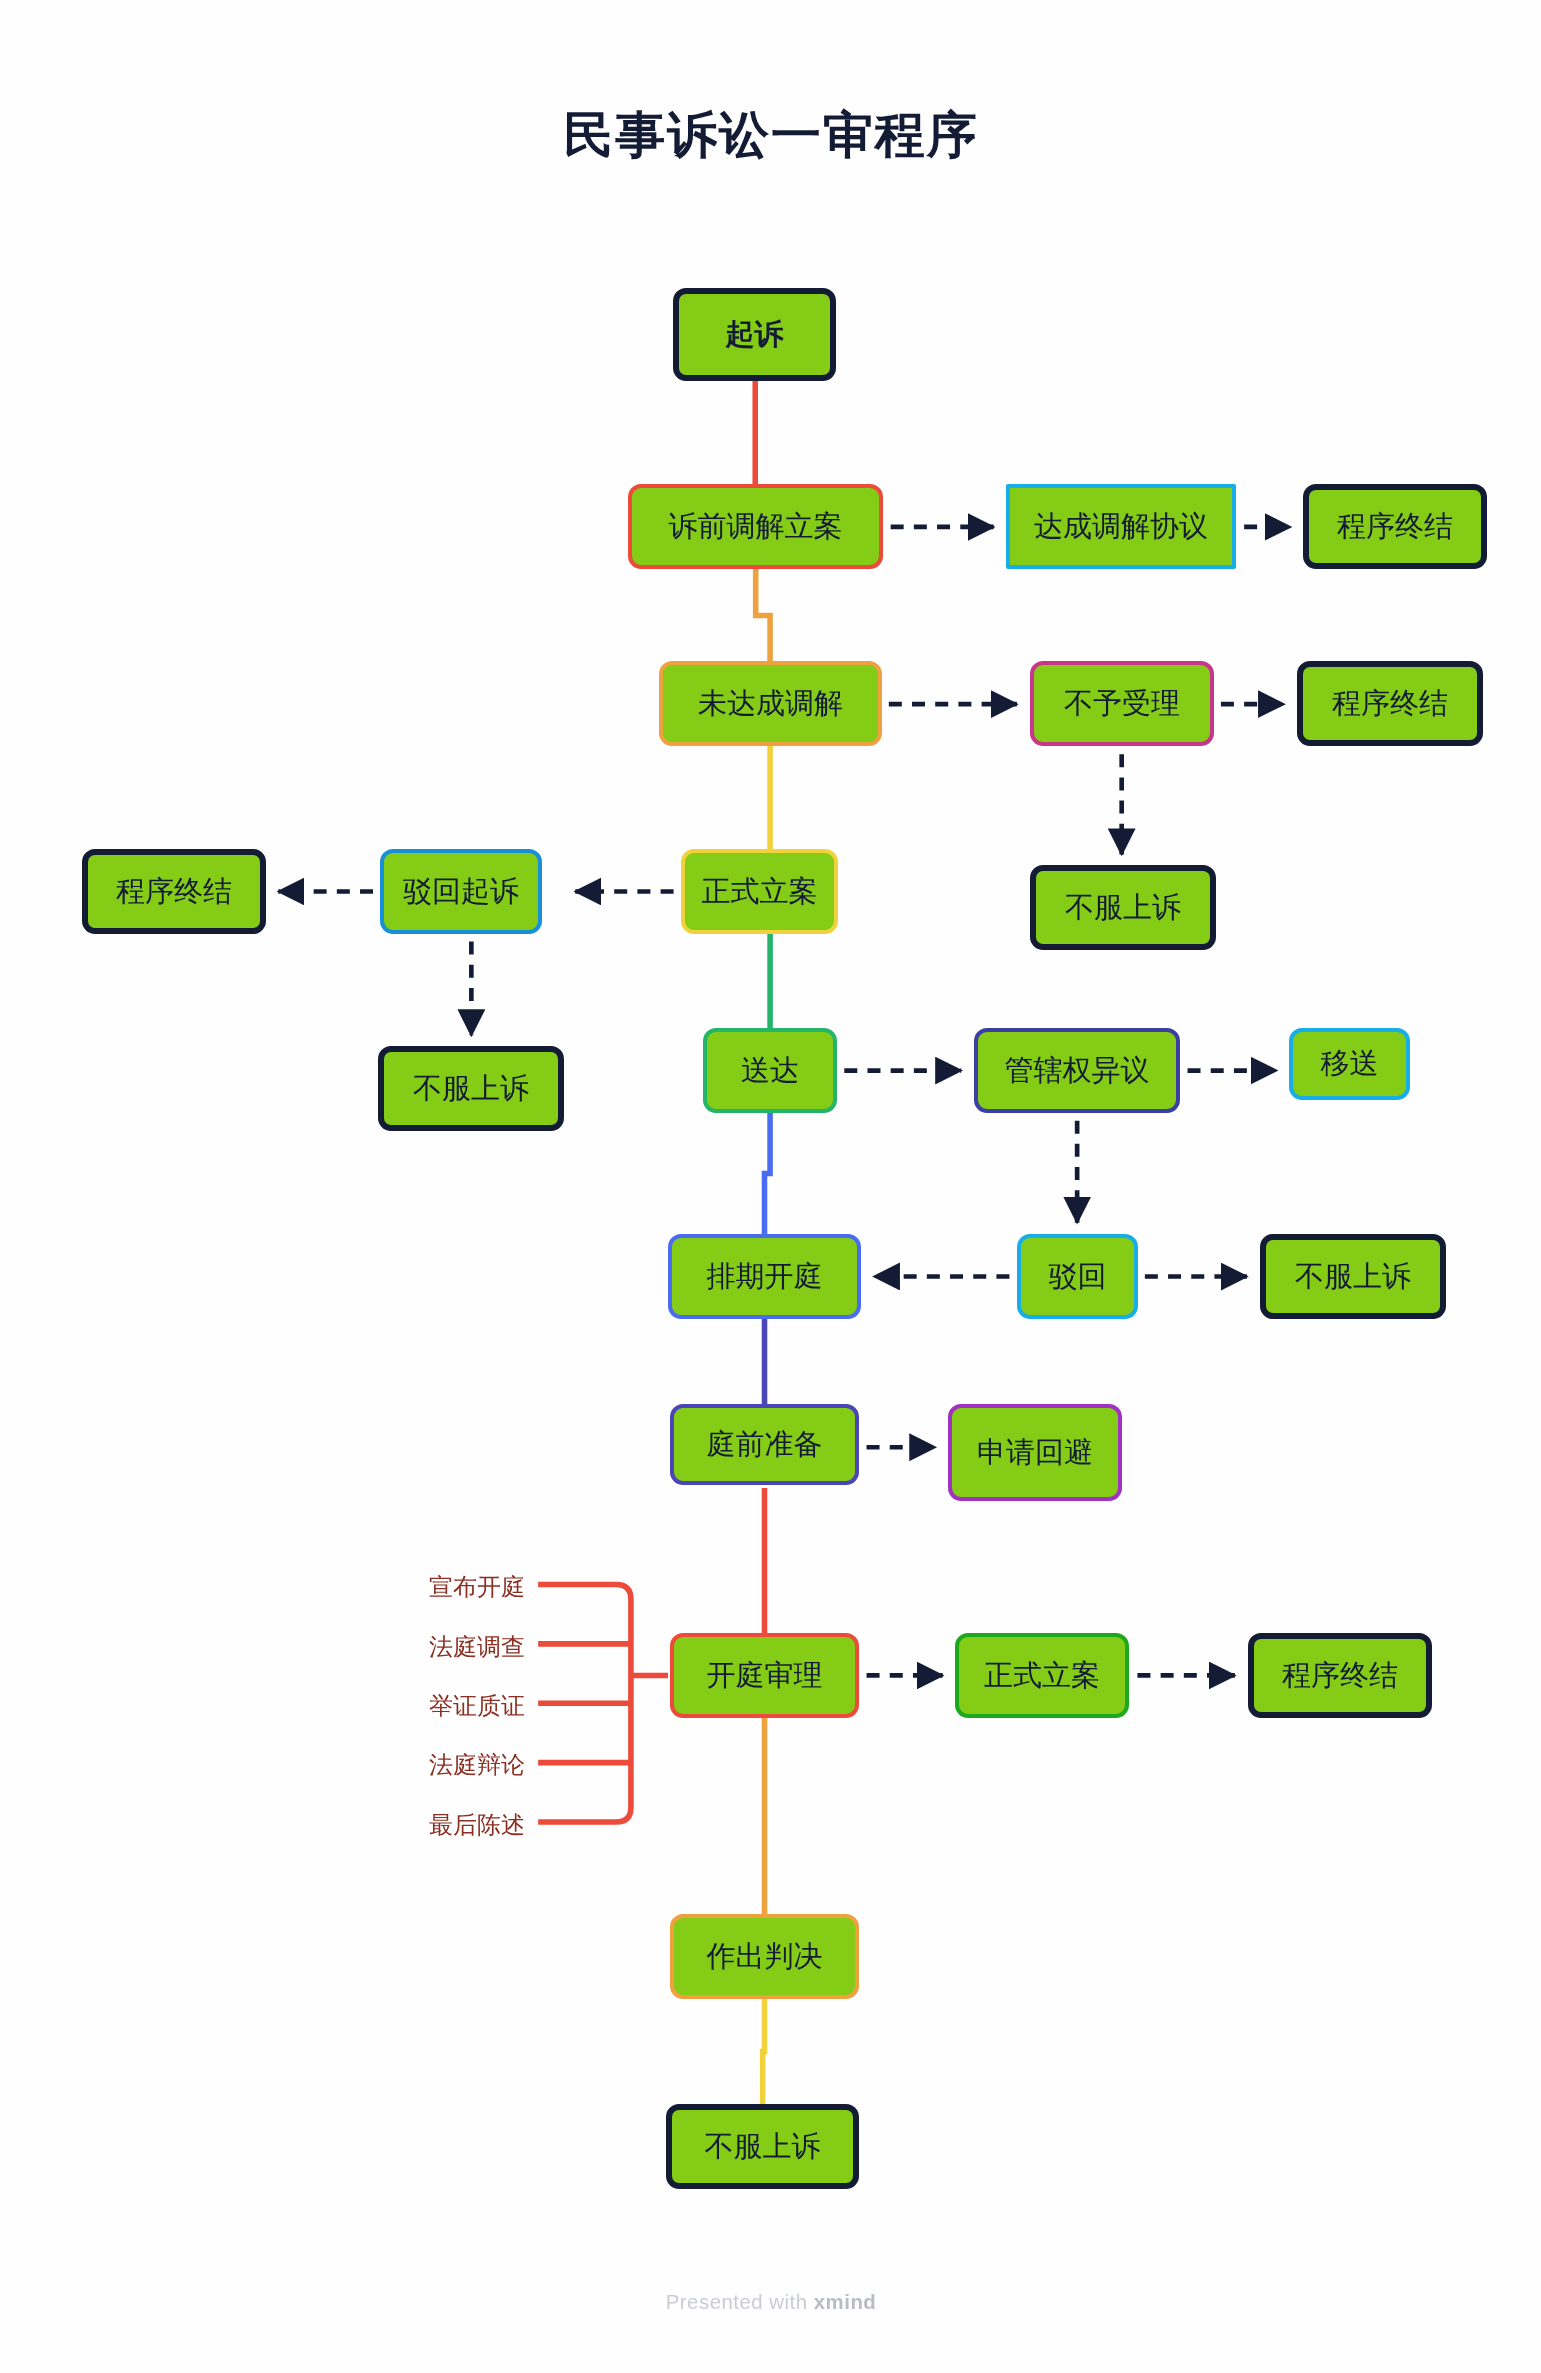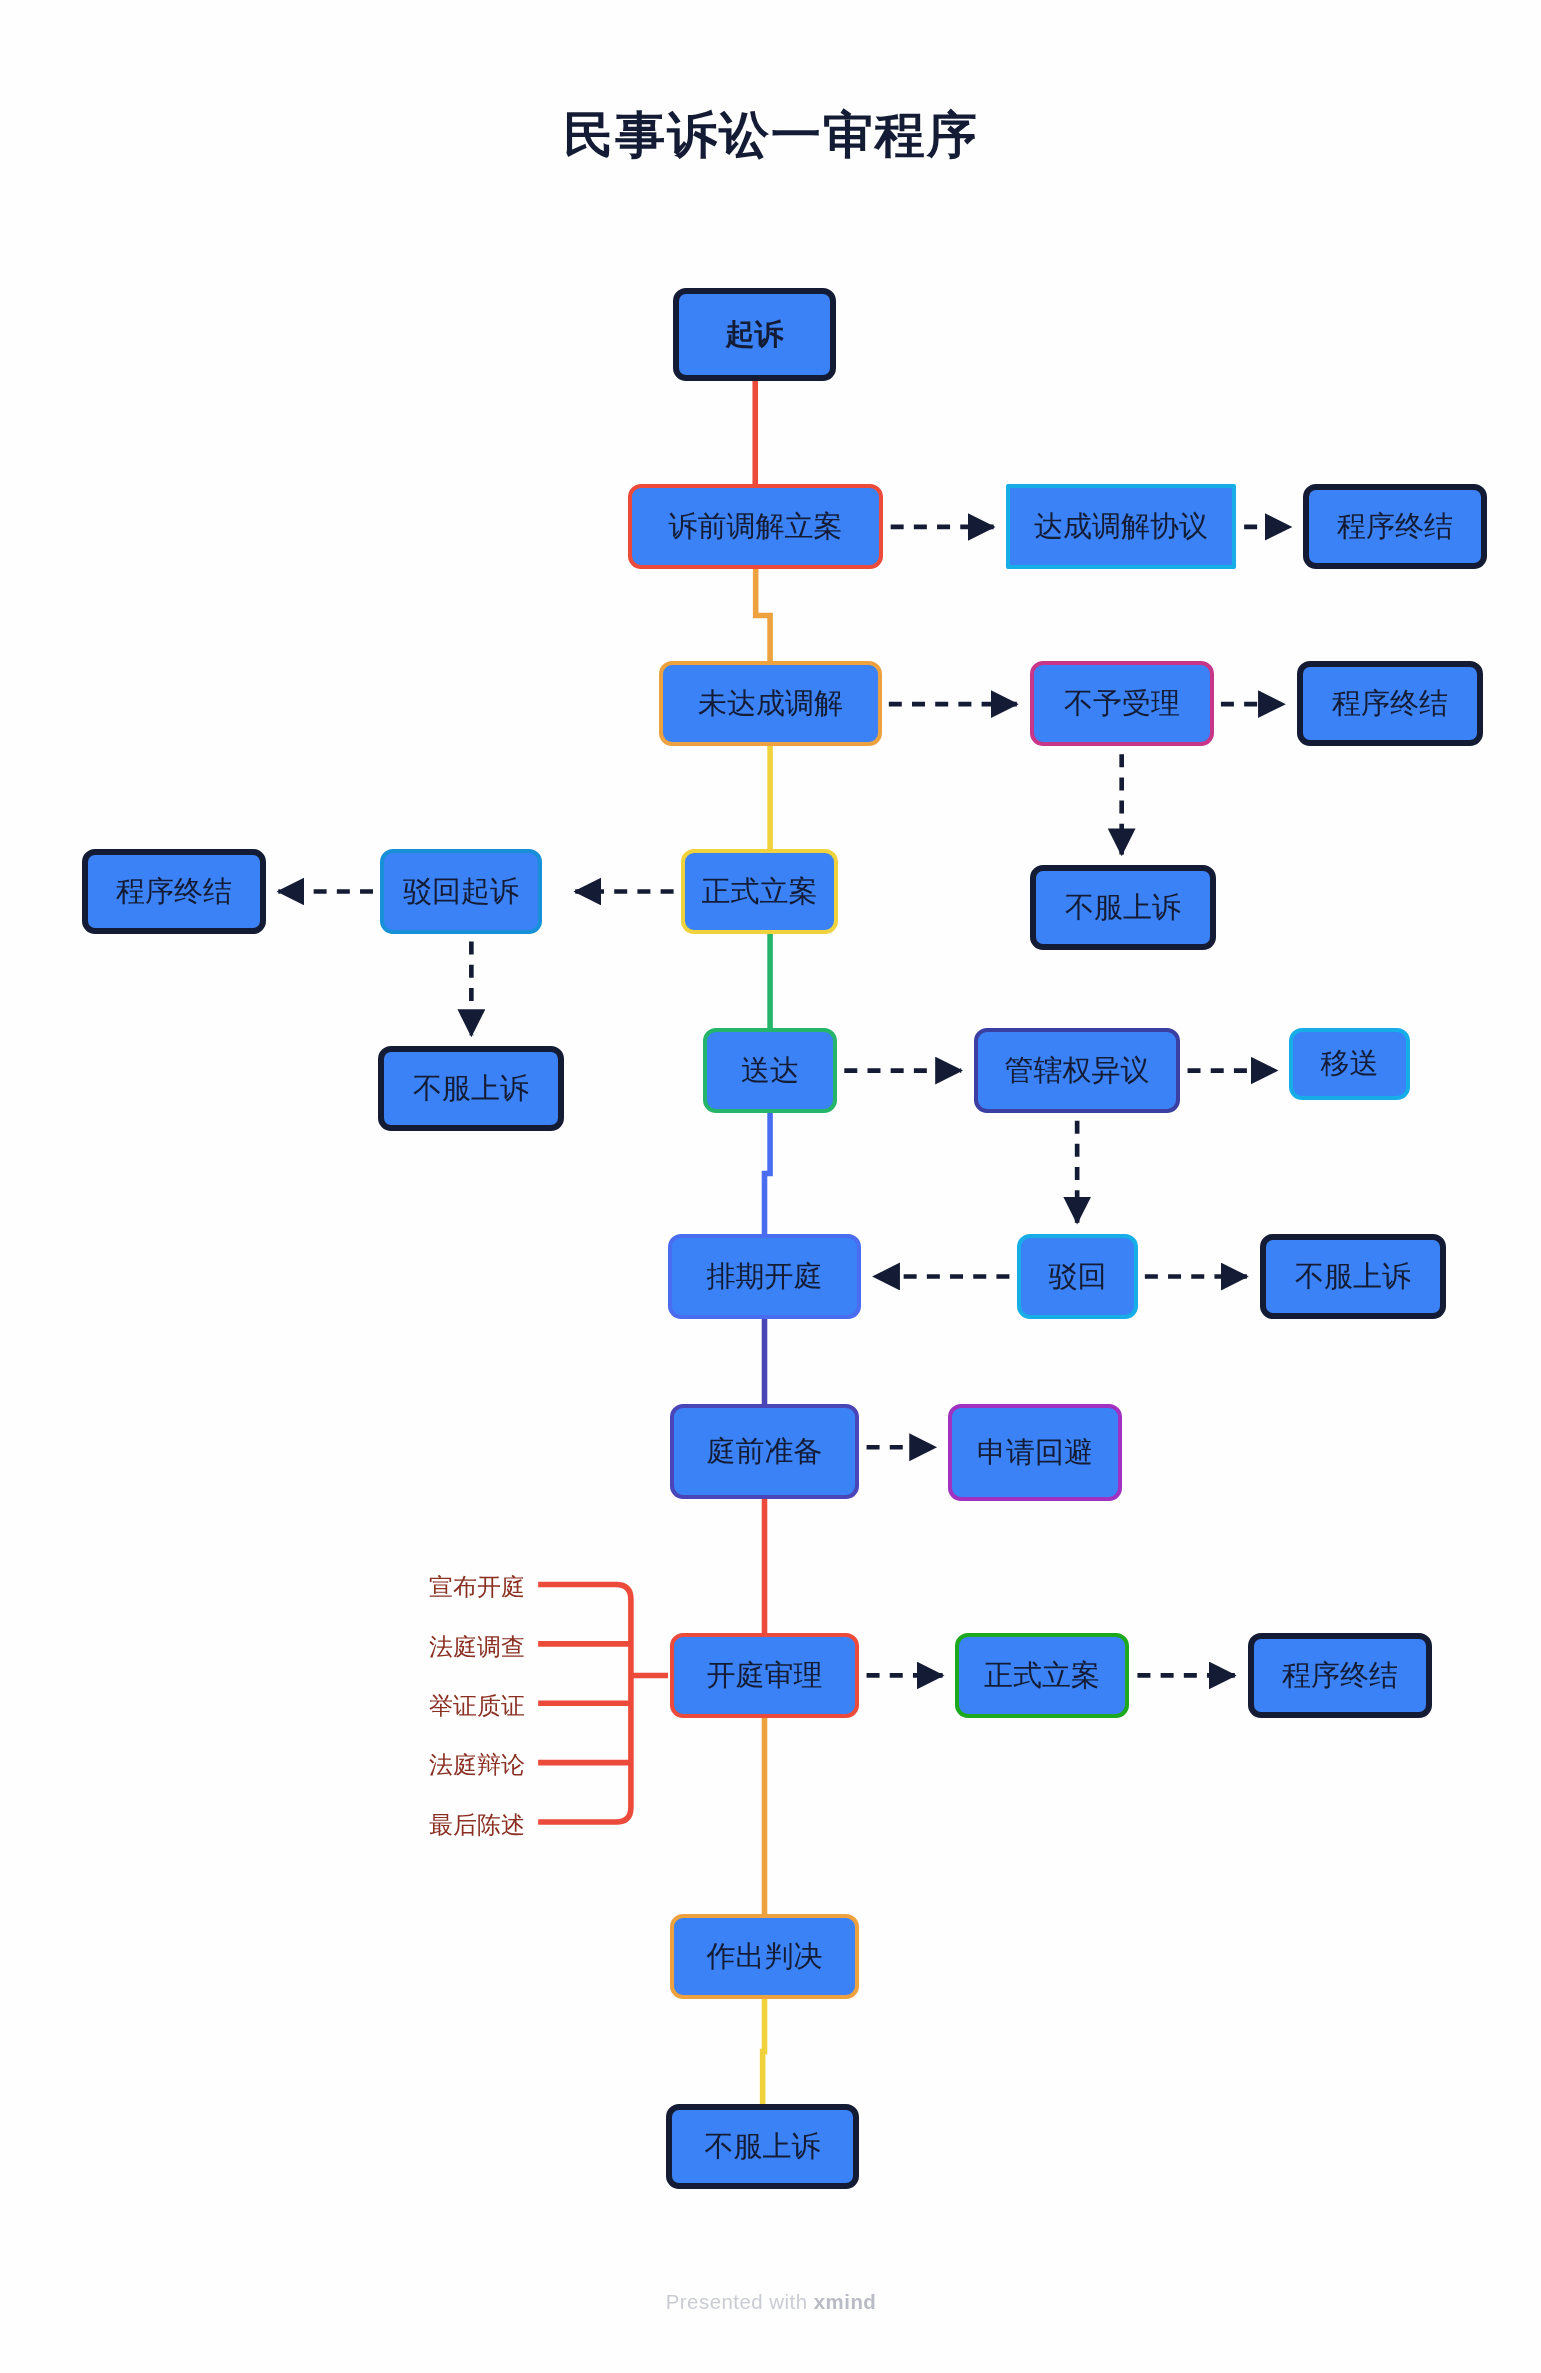--- a/index.html
+++ b/index.html
@@ -28,21 +28,21 @@
     font-weight:700;
     color:#141b34;
     letter-spacing:1.9px;
   }
   .node{
     position:absolute;
     box-sizing:border-box;
     display:flex;
     align-items:center;
     justify-content:center;
-    background:#3b82f6;
+    background:#84cc16;
     border-style:solid;
     border-width:4.6px;
     border-radius:13px;
     color:#141b34;
     font-size:29px;
     line-height:1.1;
     white-space:nowrap;
     z-index:3;
   }
   .node.sharp{border-radius:1.9px;}
@@ -166,21 +166,21 @@
       </div>
       <div class="node" style="left: 668px; top: 1234px; width: 193px; height: 85px; border-color: rgb(74, 108, 240);">
         <span>排期开庭</span>
       </div>
       <div class="node" style="left: 1017px; top: 1234px; width: 121px; height: 85px; border-color: rgb(23, 174, 232);">
         <span>驳回</span>
       </div>
       <div class="node thick" style="left: 1260px; top: 1234px; width: 186px; height: 85px; border-color: rgb(20, 27, 52);">
         <span>不服上诉</span>
       </div>
-      <div class="node" style="left: 670px; top: 1404px; width: 189px; height: 95px; border-color: rgb(75, 70, 184);">
+      <div class="node" style="left: 670px; top: 1404px; width: 189px; height: 81px; border-color: rgb(75, 70, 184);">
         <span>庭前准备</span>
       </div>
       <div class="node" style="left: 948px; top: 1404px; width: 174px; height: 97px; border-color: rgb(161, 49, 192);">
         <span>申请回避</span>
       </div>
       <div class="node" style="left: 670px; top: 1633px; width: 189px; height: 85px; border-color: rgb(236, 74, 58);">
         <span>开庭审理</span>
       </div>
       <div class="node" style="left: 955px; top: 1633px; width: 174px; height: 85px; border-color: rgb(29, 168, 29);">
         <span>正式立案</span>

